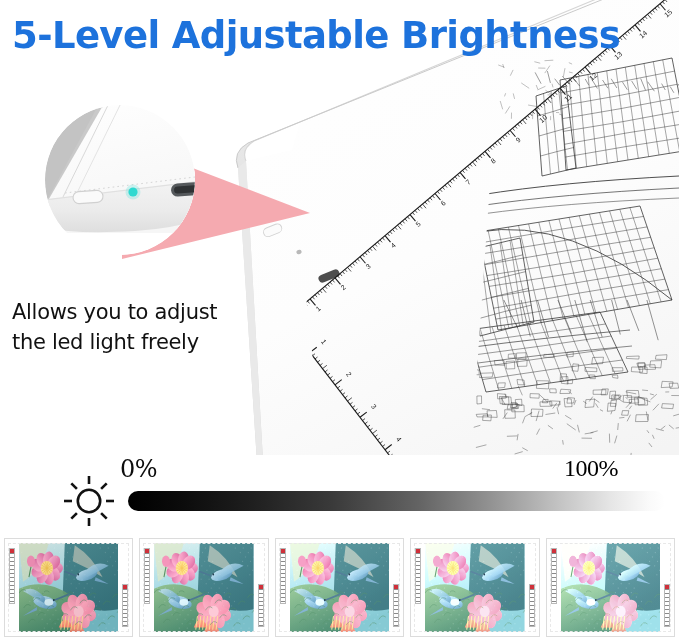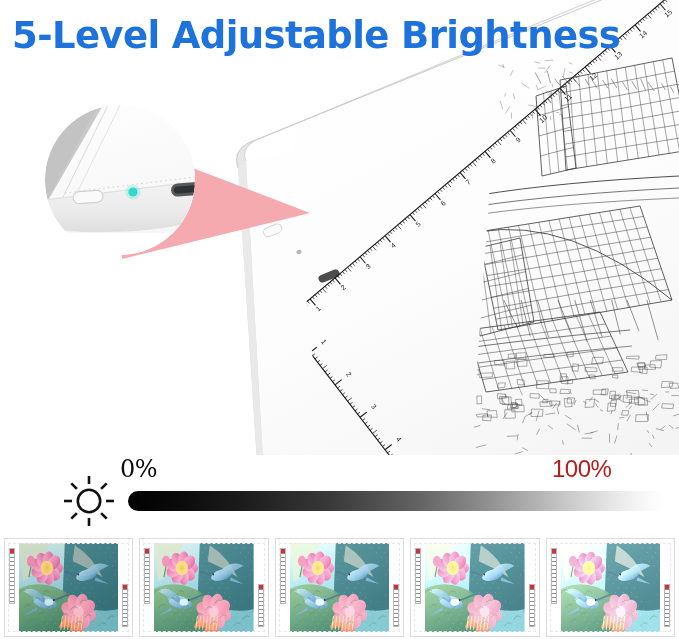--- a/index.html
+++ b/index.html
@@ -121,25 +121,25 @@
     position: absolute;
     left: 120px;
     top: 3px;
     font-size: 24px;
     color: #0d0d0d;
     font-family: "DejaVu Serif", serif;
     letter-spacing: -0.5px;
   }
   #label-max {
     position: absolute;
-    left: 552px;
+    left: 564px;
     top: 3px;
     font-size: 24px;
-    color: #b91c1c;
-    font-family: Liberation Sans, sans-serif;
+    color: #000000;
+    font-family: Liberation Serif, serif;
     letter-spacing: -0.5px;
   }
   #gradient-bar {
     position: absolute;
     left: 128px;
     top: 39px;
     width: 537px;
     height: 20px;
     border-radius: 10px;
     background: linear-gradient(to right,
@@ -898,20 +898,24 @@
         <circle cx="88" cy="87" r="7.5" fill="#2fd9d0" opacity="0.22"></circle>
         <g transform="rotate(-4 140 84)">
           <rect x="126" y="78" width="30" height="13" rx="6.5" fill="#55595c"></rect>
           <rect x="129" y="81" width="24" height="7" rx="3.5" fill="#2f3234"></rect>
         </g>
       </g>
     </svg>
   </div>
 
 
+  <div id="body-copy">
+    <span class="line">Allows you to adjust</span>
+    <span class="line">the led light freely</span>
+  </div>
 
   <div id="headline">5-Level Adjustable Brightness</div>
 
   <div id="brightness-row">
     <svg id="sun-icon" viewBox="0 0 54 54" xmlns="http://www.w3.org/2000/svg">
       <g stroke="#111111" stroke-width="2.6" stroke-linecap="butt" fill="none">
         <circle cx="27" cy="27" r="11.2"></circle>
         <line x1="27" y1="2" x2="27" y2="10"></line>
         <line x1="27" y1="44" x2="27" y2="52"></line>
         <line x1="2" y1="27" x2="10" y2="27"></line>

